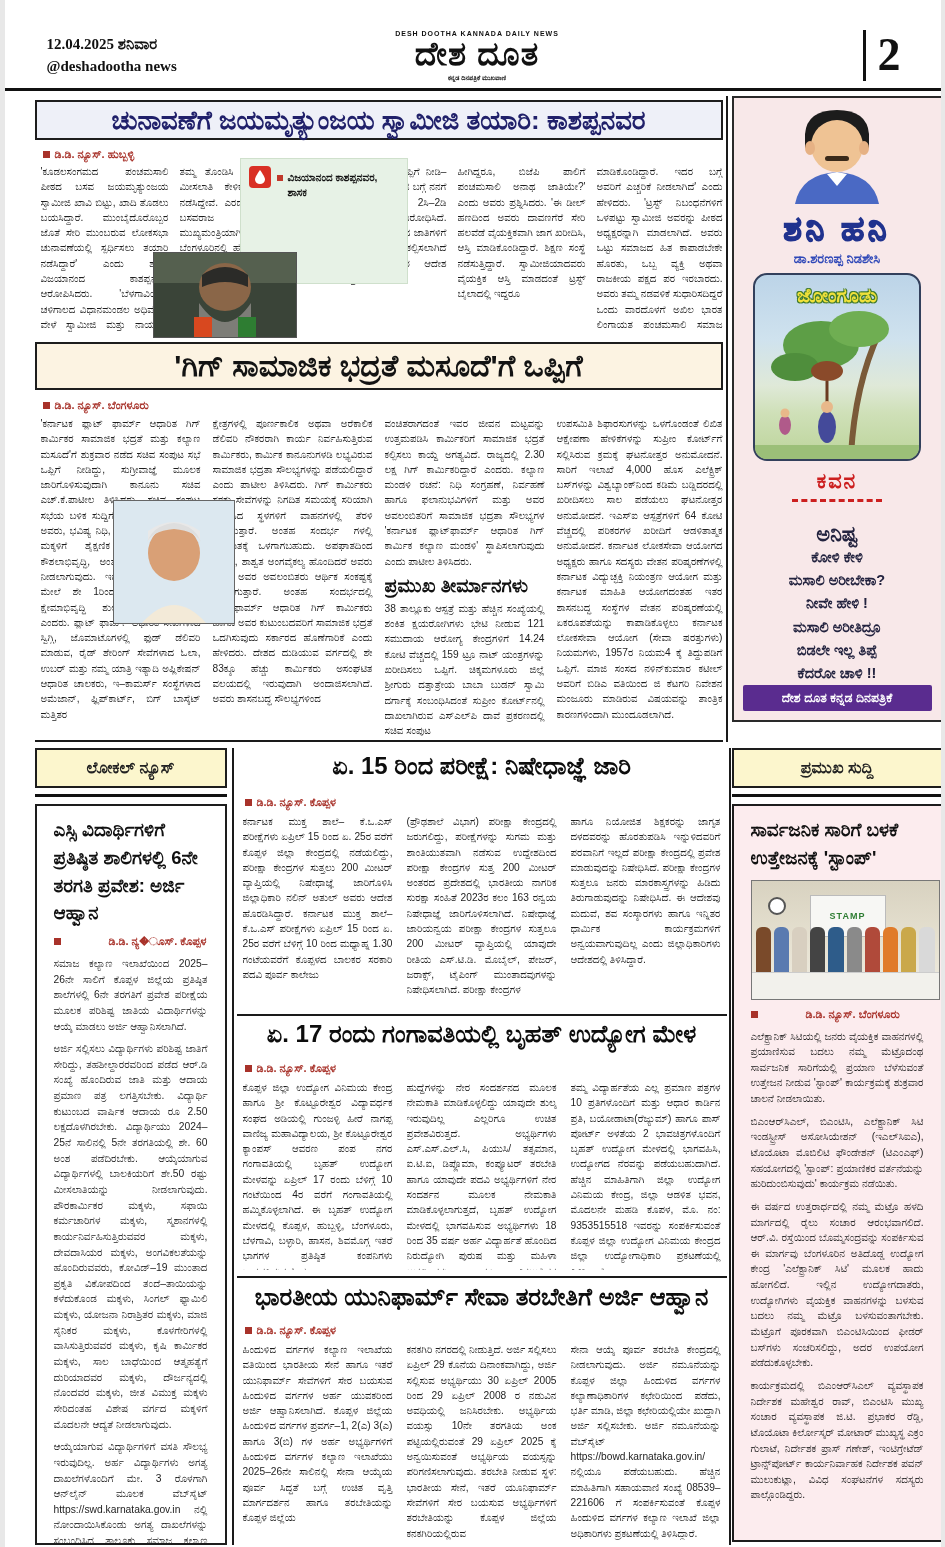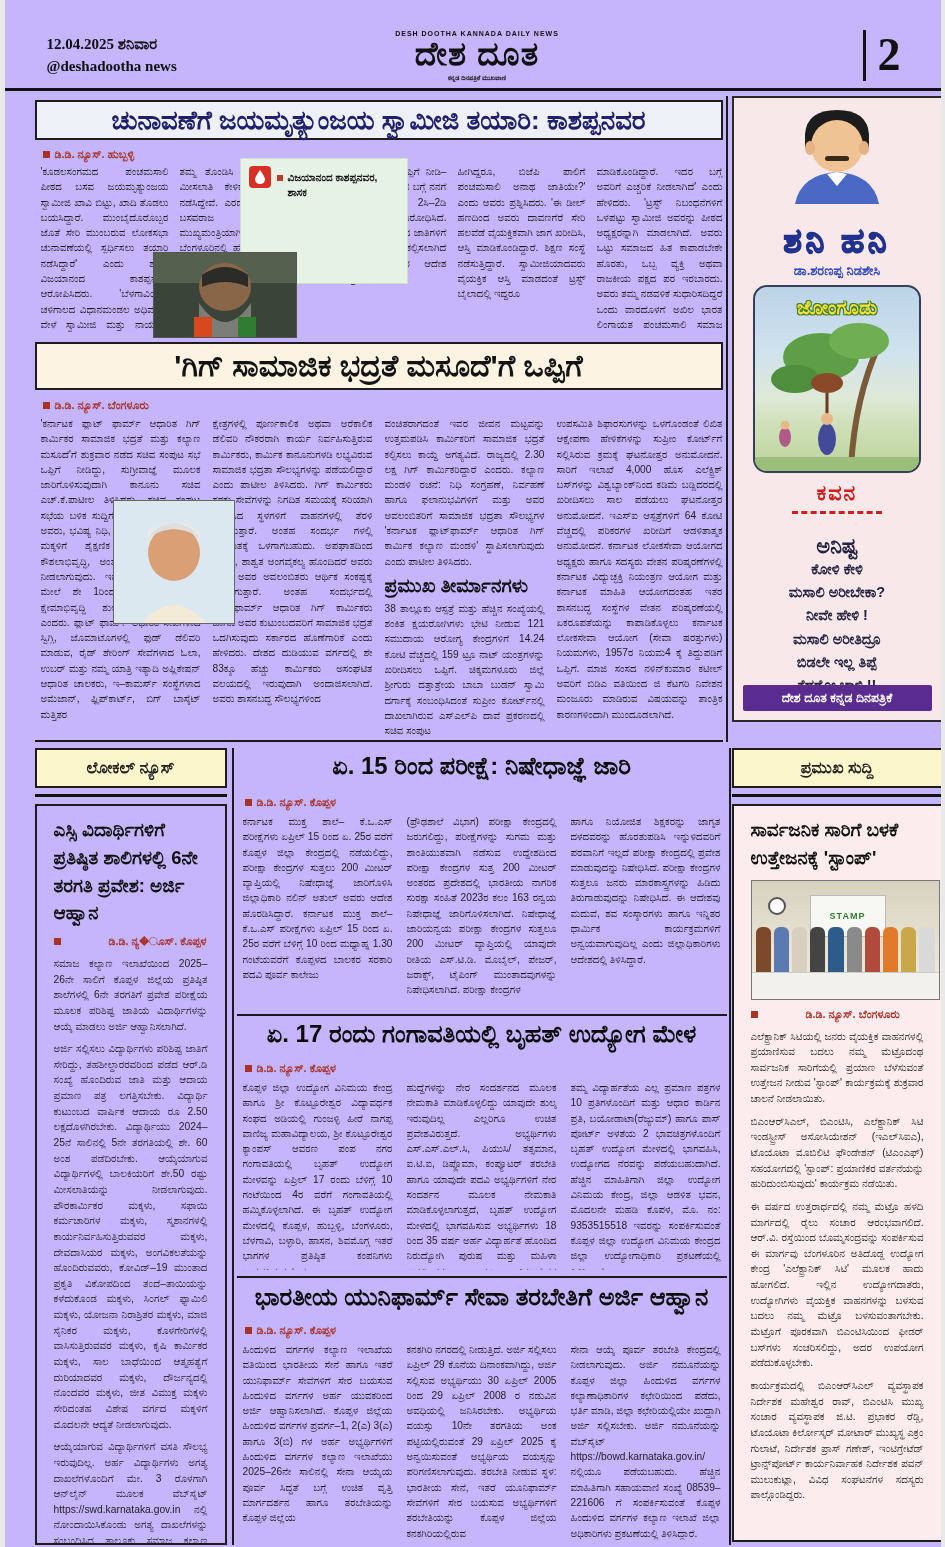--- a/index.html
+++ b/index.html
@@ -1,16 +1,16 @@
 <!DOCTYPE html>
 <html><head>
 <meta charset="utf-8">
 <style>
   html,body{margin:0;padding:0;background:#e8e8e8;}
-  .page{position:relative;width:936px;height:1547px;background:#c4b5fd;margin:0 auto;
+  .page{position:relative;width:936px;height:1547px;background:#ffffff;margin:0 auto;
         font-family:"Liberation Sans","DejaVu Sans",sans-serif;color:#111;overflow:hidden;}
   
   .hdr-date{position:absolute;left:42px;top:36px;font-weight:bold;font-size:15px;font-family:"Liberation Serif","DejaVu Serif",serif;}
   .hdr-handle{position:absolute;left:42px;top:58px;font-weight:bold;font-size:15px;font-family:"Liberation Serif","DejaVu Serif",serif;}
   .hdr-center{position:absolute;left:0;top:30px;width:945px;text-align:center;}
   .hdr-small{font-size:7px;letter-spacing:1px;font-weight:bold;}
   .hdr-masthead{font-size:33px;font-weight:800;line-height:1.05;letter-spacing:1px;}
   .hdr-tagline{font-size:6.5px;font-weight:bold;margin-top:2px;}
   .hdr-pageno{position:absolute;right:40px;top:30px;font-size:46px;font-weight:bold;border-left:3px solid #111;padding-left:12px;line-height:1.1;font-family:"Liberation Serif","DejaVu Serif",serif;}
   .hdr-rule{position:absolute;left:0;top:88px;width:945px;height:3px;background:#111;}
@@ -28,21 +28,21 @@
   .quote-icon{width:22px;height:22px;background:#d93025;border-radius:4px;float:left;margin:0 6px 2px 0;display:flex;align-items:center;justify-content:center;}
   .quote-attr{display:flex;align-items:flex-start;gap:5px;margin-top:5px;color:#111;}
   .quote-attr .bullet{width:6px;height:6px;background:#c0392b;margin-top:4px;flex:0 0 auto;}
   .photo1{position:absolute;left:148px;top:252px;width:142px;height:84px;z-index:5;border:1px solid #555;overflow:hidden;}
   
   .a2-head{left:30px;top:342px;width:688px;height:48px;background:#fcf3e2;color:#131313;font-size:30px;font-weight:800;}
   .photo2{position:absolute;left:108px;top:500px;width:120px;height:122px;z-index:5;border:1px solid #666;overflow:hidden;}
   .subhead{font-size:19px;font-weight:800;color:#111;margin:6px 0 4px 0;text-align:left;line-height:1.15;}
   
   .sidebar{position:absolute;left:727px;top:96px;width:211px;height:626px;background:#f8e8e9;border:2px solid #2a2a2a;box-sizing:border-box;text-align:center;}
-  .shani-title{font-size:33px;font-weight:800;color:#4a5fd0;-webkit-text-stroke:1.5px #20328e;letter-spacing:4px;margin-top:14px;}
+  .shani-title{font-size:33px;font-weight:800;color:#4a5fd0;-webkit-text-stroke:1.5px #20328e;letter-spacing:4px;margin-top:2px;}
   .shani-author{font-size:13px;font-weight:bold;color:#2f48b8;margin-top:2px;}
   .bookcover{position:relative;width:164px;height:184px;margin:6px auto 0 auto;border:2px solid #33405c;border-radius:14px;
              background:linear-gradient(180deg,#bcd4e8 0%,#cfe2ee 35%,#dfe9d8 60%,#cfe0b8 75%,#bcd49a 100%);overflow:hidden;}
   .book-title{position:absolute;left:0;top:10px;width:100%;text-align:center;font-size:19px;font-weight:800;color:#f0e13a;
               text-shadow:1px 1px 0 #3f7a2e,-1px 1px 0 #3f7a2e,1px -1px 0 #3f7a2e,-1px -1px 0 #3f7a2e;}
   .kavana-label{font-size:21px;font-weight:800;color:#cc1f1f;margin-top:8px;letter-spacing:2px;}
   .kavana-divider{width:90px;border-top:3px dashed #cc1f1f;margin:6px auto 4px auto;}
   .poem-title{font-size:21px;font-weight:800;color:#23233f;margin-top:20px;}
   .poem-line{font-size:14.5px;font-weight:bold;color:#23233f;line-height:1.6;}
   .sb-footer{position:absolute;left:9px;right:9px;bottom:9px;height:26px;background:#5a2c8f;color:#fff;font-size:12.5px;

